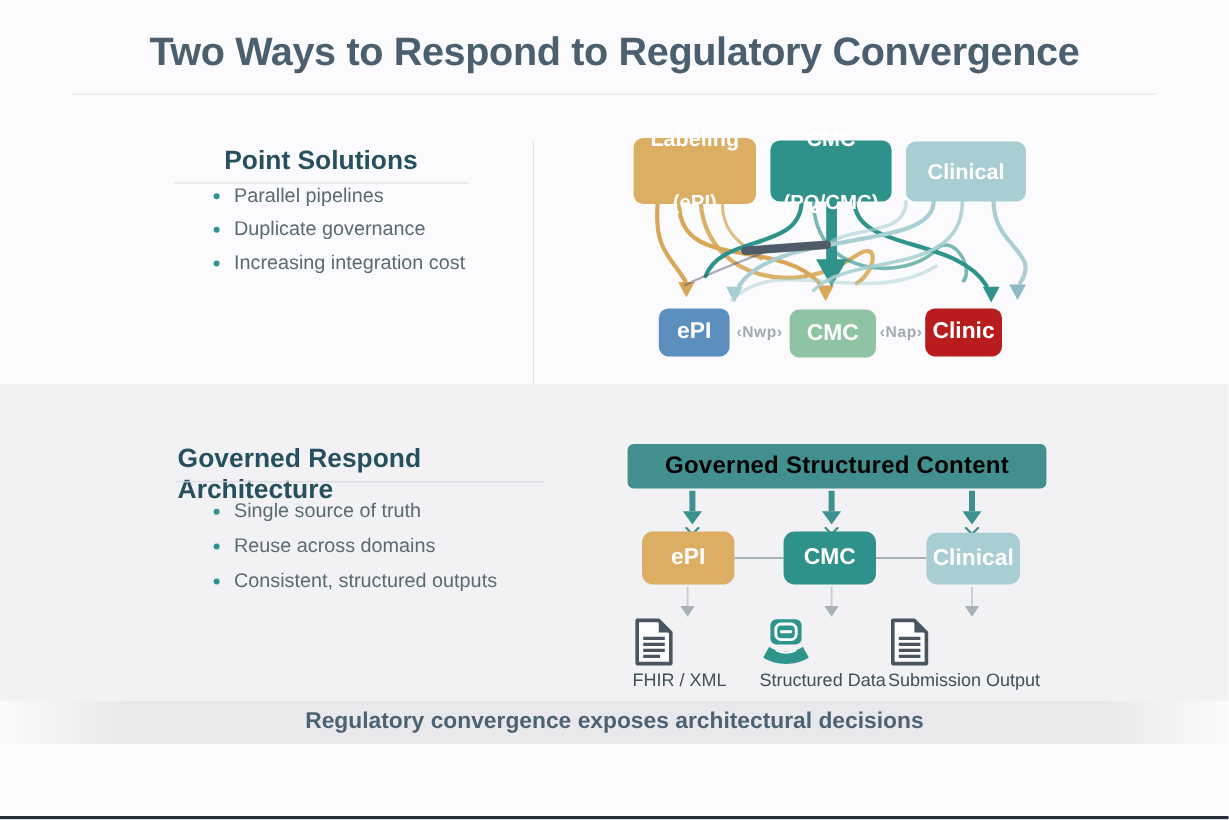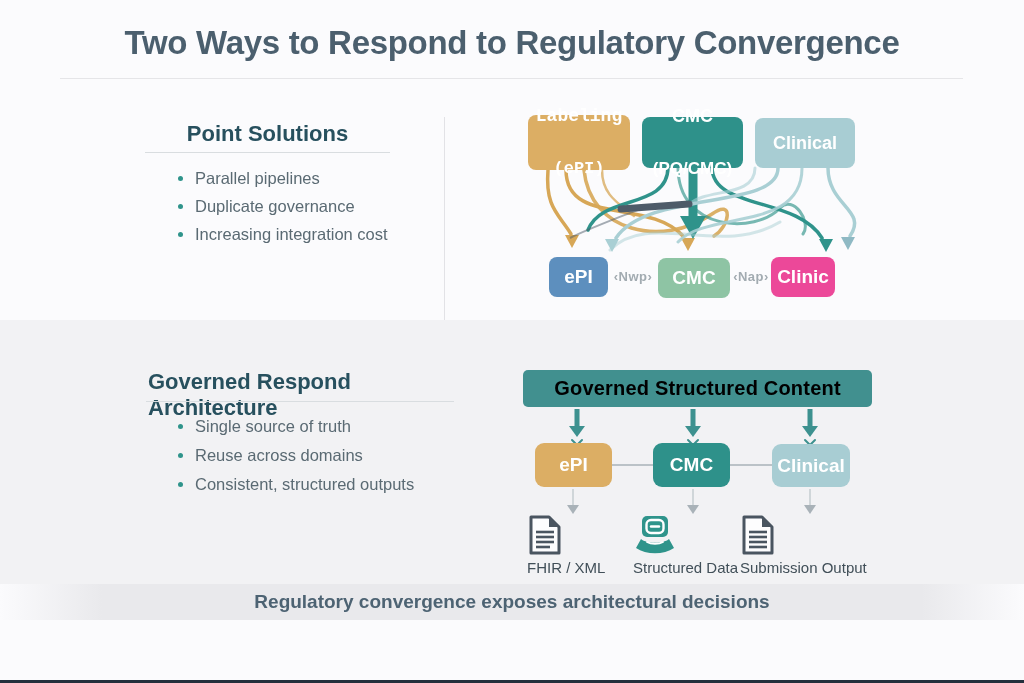--- a/index.html
+++ b/index.html
@@ -116,55 +116,55 @@
     <polygon points="567,505 579,505 573,514" fill="#a9b2b8"></polygon>
     <polygon points="687,505 699,505 693,514" fill="#a9b2b8"></polygon>
     <polygon points="804,505 816,505 810,514" fill="#a9b2b8"></polygon>
   </svg>
 
   <div class="title">Two Ways to Respond to Regulatory Convergence</div>
   <div class="title-rule"></div>
 
   <div class="col-heading" style="left:145px;top:121px;width:245px;text-align:center;">Point Solutions</div>
   <div class="col-rule" style="left:145px;top:152px;width:245px;"></div>
-  <ul class="bullets" style="left:178px;top:164px;">
+  <ul class="bullets" style="left:178px;top:149px;">
     <li>
         <span class="dot"></span>
         <span>Parallel pipelines</span>
       </li>
     <li>
         <span class="dot"></span>
         <span>Duplicate governance</span>
       </li>
     <li>
         <span class="dot"></span>
         <span>Increasing integration cost</span>
       </li>
   </ul>
   <div class="v-divider"></div>
 
-  <div class="dbox" style="left: 528px; top: 115px; width: 102px; height: 55px; background-color: rgb(220, 174, 100); font-family: Liberation Mono, monospace;">
+  <div class="dbox" style="left: 528px; top: 115px; width: 102px; height: 55px; background-color: rgb(220, 174, 100);">
     <span class="t1">Labeling</span>
     <span class="t2">(ePI)</span>
   </div>
   <div class="dbox" style="left: 642px; top: 117px; width: 101px; height: 51px; background-color: rgb(46, 145, 138);">
     <span class="t1">CMC</span>
     <span class="t2">(PQ/CMC)</span>
   </div>
   <div class="dbox" style="left: 755px; top: 118px; width: 100px; height: 50px; background-color: rgb(168, 205, 211);">
     <span class="t1">Clinical</span>
   </div>
 
   <div class="dbox small" style="left: 549px; top: 257px; width: 59px; height: 40px; background-color: rgb(93, 143, 190);">
     <span>ePI</span>
   </div>
   <div class="dbox small" style="left: 658px; top: 258px; width: 72px; height: 40px; background-color: rgb(142, 196, 164);">
     <span>CMC</span>
   </div>
-  <div class="dbox small" style="left: 771px; top: 257px; width: 64px; height: 40px; background-color: #ec4899;">
+  <div class="dbox small" style="left: 771px; top: 257px; width: 64px; height: 40px; background-color: #b91c1c;">
     <span>Clinic</span>
   </div>
   <div class="link-label" style="left:608px;top:269px;width:50px;">‹Nwp›</div>
   <div class="link-label" style="left:728px;top:269px;width:46px;">‹Nap›</div>
 
   <div class="lower-bg"></div>
 
   <div class="col-heading" style="left:148px;top:369px;width:320px;">Governed Respond Architecture</div>
   <div class="col-rule" style="left:146px;top:401px;width:308px;"></div>
   <ul class="bullets" style="left:178px;top:412px;">

